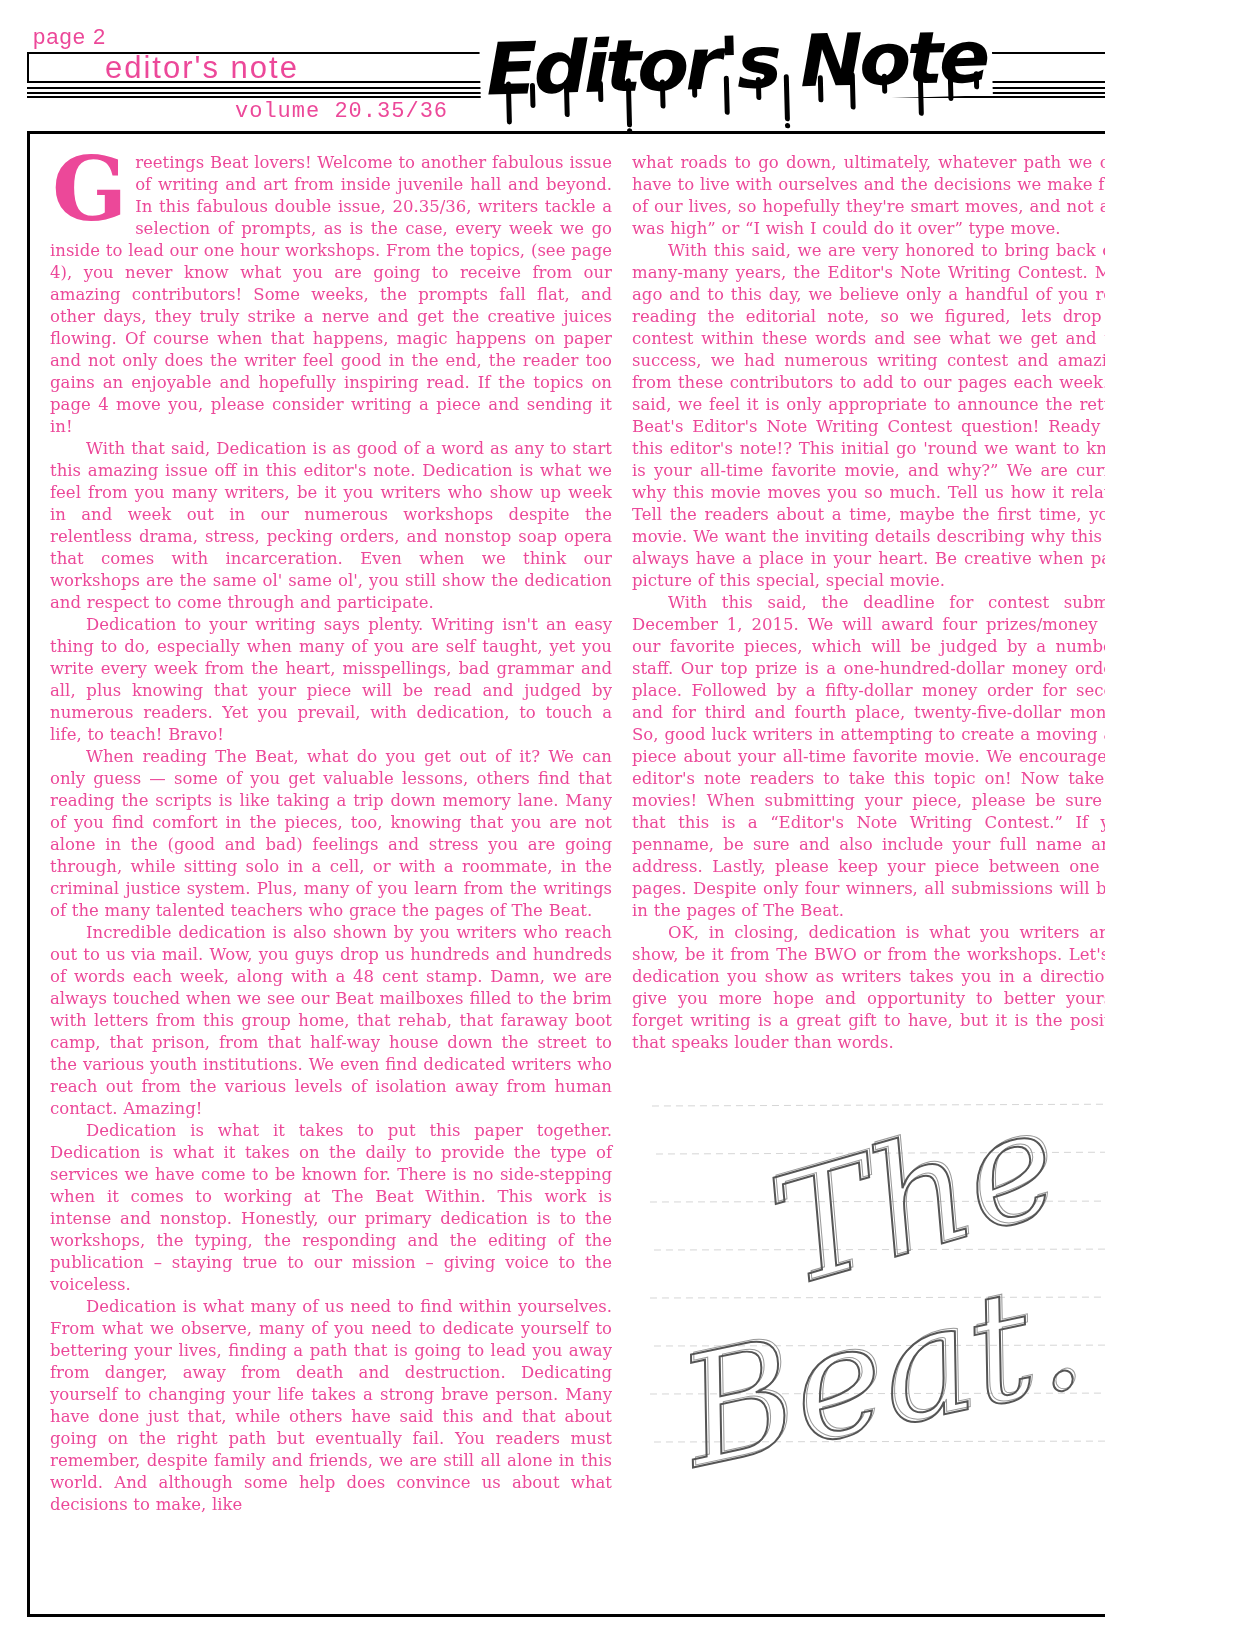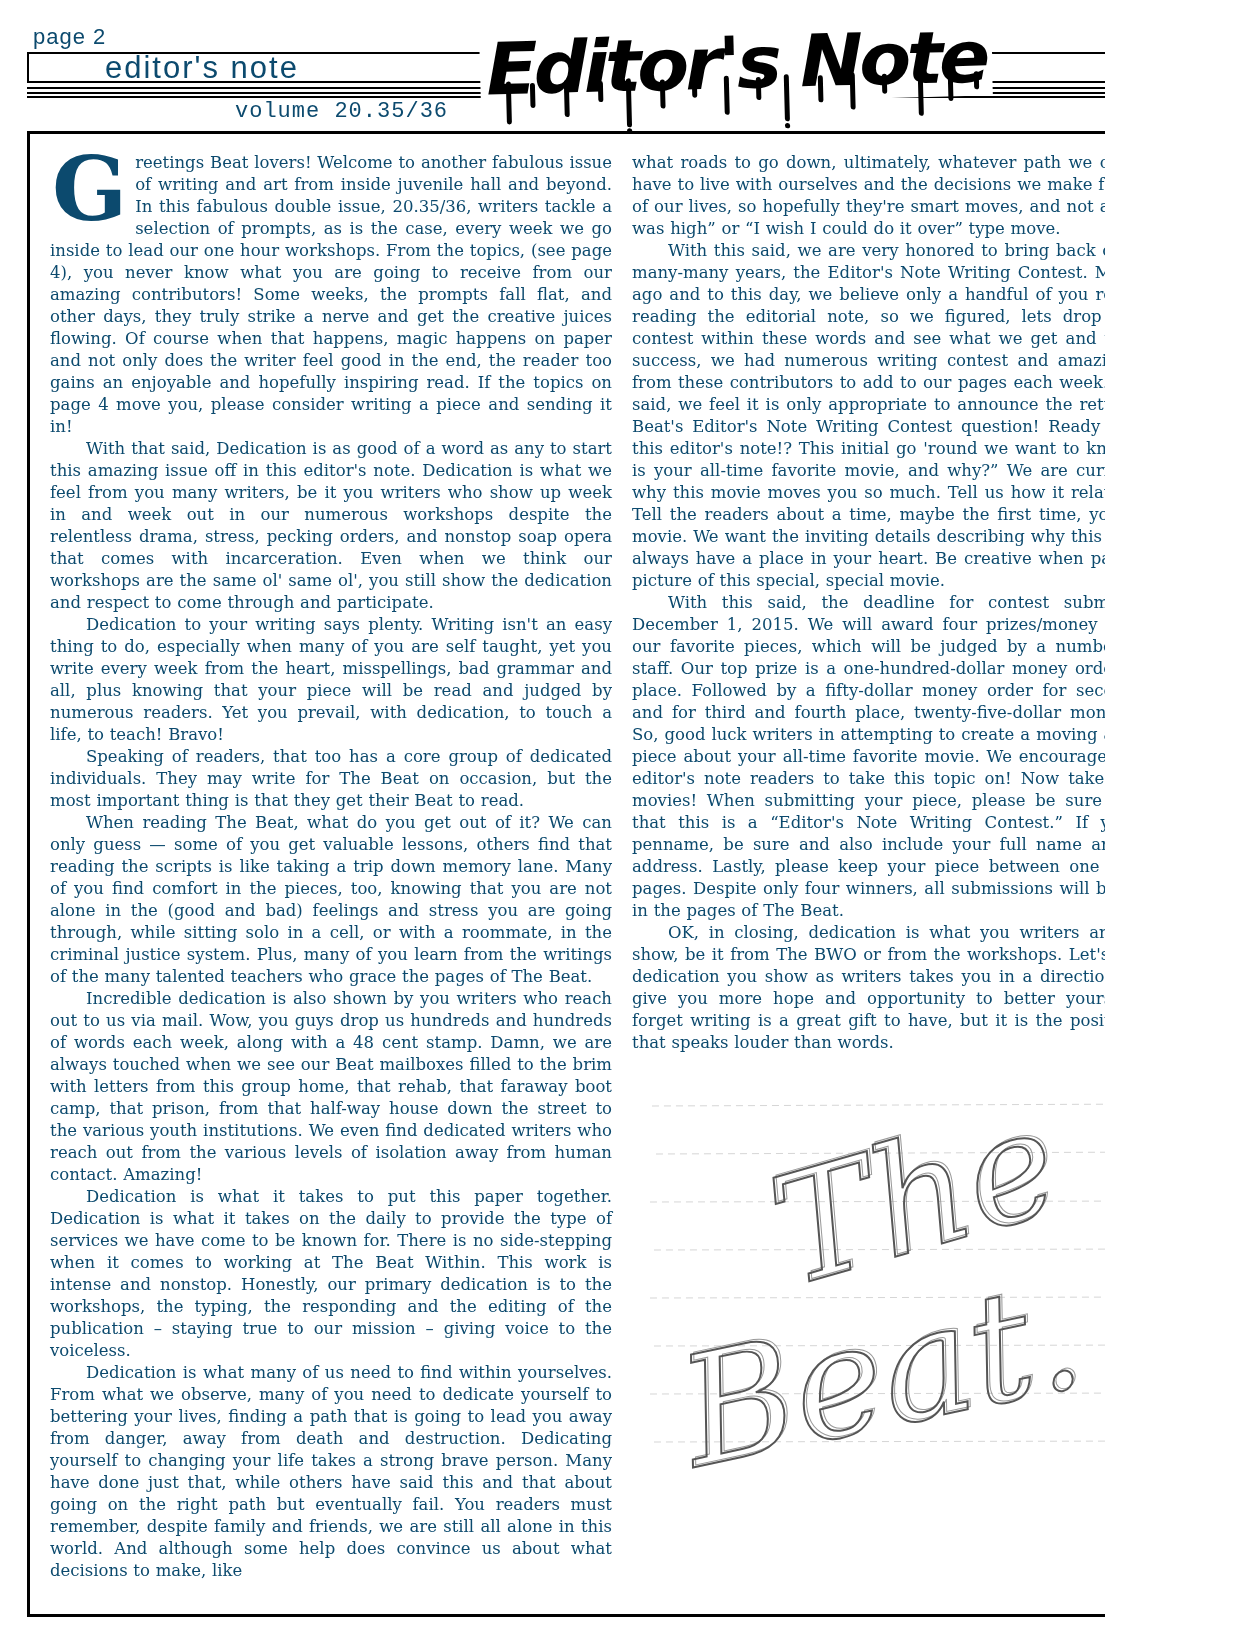--- a/index.html
+++ b/index.html
@@ -1,18 +1,18 @@
 <!DOCTYPE html>
 <html><head>
 <meta charset="utf-8">
 <style>
   html,body { margin:0; padding:0; background:#ffffff; }
   .page {
     position:relative; width:1105px; height:1650px; background:#ffffff;
-    font-family:"DejaVu Serif", serif; color:#0c4a6e; overflow:hidden;
+    font-family:"DejaVu Serif", serif; color:#ec4899; overflow:hidden;
   }
   
   .hdr-pagenum {
     position:absolute; left:33px; top:24px;
     font-family:"Liberation Sans", sans-serif; font-size:22px; letter-spacing:1px;
   }
   .hdr-strip {
     position:absolute; left:27px; top:52px; width:1199px; height:31px;
     border-top:2px solid #000; border-bottom:2px solid #000;
     border-left:2px solid #000; border-right:2px solid #000;
@@ -102,21 +102,20 @@
       <circle cx="308" cy="127" r="2.6" fill="#000"></circle>
     </g>
   </svg>
 
   <div class="content">
 
     <div class="col">
       <p class="noindent"><span class="dropcap">G</span><span>reetings Beat lovers! Welcome to another fabulous issue of writing and art from inside juvenile hall and beyond. In this fabulous double issue, 20.35/36, writers tackle a selection of prompts, as is the case, every week we go inside to lead our one hour workshops.  From the topics, (see page 4), you never know what you are going to receive from our amazing contributors! Some weeks, the prompts fall flat, and other days, they truly strike a nerve and get the creative juices flowing.  Of course when that happens, magic happens on paper and not only does the writer feel good in the end, the reader too gains an enjoyable and hopefully inspiring read. If the topics on page 4 move you, please consider writing a piece and sending it in!</span></p>
       <p>With that said, Dedication is as good of a word as any to start this amazing issue off in this editor's note. Dedication is what we feel from you many writers, be it you writers who show up week in and week out in our numerous workshops despite the relentless drama, stress, pecking orders, and nonstop soap opera that comes with incarceration.  Even when we think our workshops are the same ol' same ol', you still show the dedication and respect to come through and participate.</p>
       <p>Dedication to your writing says plenty. Writing isn't an easy thing to do, especially when many of you are self taught, yet you write every week from the heart, misspellings, bad grammar and all, plus knowing that your piece will be read and judged by numerous readers.  Yet you prevail, with dedication, to touch a life, to teach! Bravo!</p>
-      <p>Speaking of readers, that too has a core group of dedicated individuals. They may write for The Beat on occasion, but the most important thing is that they get their Beat to read.</p>
       <p>When reading The Beat, what do you get out of it?  We can only guess — some of you get valuable lessons, others find that reading the scripts is like taking a trip down memory lane.  Many of you find comfort in the pieces, too, knowing that you are not alone in the (good and bad) feelings and stress you are going through, while sitting solo in a cell, or with a roommate, in the criminal justice system. Plus, many of you learn from the writings of the many talented teachers who grace the pages of The Beat.</p>
       <p>Incredible dedication is also shown by you writers who reach out to us via mail.  Wow, you guys drop us hundreds and hundreds of words each week, along with a 48 cent stamp. Damn, we are always touched when we see our Beat mailboxes filled to the brim with letters from this group home, that rehab, that faraway boot camp, that  prison, from that half-way house down the street to the various youth institutions. We even find dedicated writers who reach out from the various levels of isolation away from human contact. Amazing!</p>
       <p>Dedication is what it takes to put this paper together. Dedication is what it takes on the daily to provide the type of services we have come to be known for.  There is no side-stepping when it comes to working at The Beat Within. This work is  intense and nonstop. Honestly, our primary dedication is to the workshops, the typing, the responding and the editing of the publication – staying true to our mission – giving voice to the voiceless.</p>
       <p>Dedication is what many of us need to find within yourselves. From what we observe, many of you need to dedicate yourself to bettering your lives, finding a path that is going to lead you away from danger, away from death and destruction. Dedicating yourself to changing your life takes a strong brave person.  Many have done just that, while others have said this and that about going on the right path but eventually fail.  You readers must remember, despite family and friends, we are still all alone in this world.  And although some help does convince us about what decisions to make, like</p>
     </div>
 
     <div class="col">
       <p class="noindent">what roads to go down, ultimately, whatever path we choose, we have to live with ourselves and the decisions we make for the rest of our lives, so hopefully they're smart moves, and not a stupid, “I was high” or “I wish I could do it over” type move.</p>
       <p>With this said, we are very honored to bring back our first in many-many years, the Editor's Note Writing Contest. Many years ago and to this day, we believe only a handful of you readers are reading the editorial note, so we figured, lets drop a writing contest within these words and see what we get and with great success, we had numerous writing contest and amazing stories from these contributors to add to our pages each week.  With that said, we feel it is only appropriate to announce the return of The Beat's  Editor's Note Writing Contest question! Ready writers of this editor's note!? This initial go 'round we want to know, “What is your all-time favorite movie, and why?” We are curious about why this movie moves you so much. Tell us how it relates to you.  Tell the readers about a time, maybe the first time, you saw the movie. We want the inviting details describing why this movie will always have a place in your heart. Be creative when painting the picture of this special, special movie.</p>
       <p>With this said, the deadline for contest submissions is December 1, 2015. We will award four prizes/money orders for our favorite pieces, which will be judged by a number of Beat staff. Our top prize is a one-hundred-dollar money order for first place. Followed by a fifty-dollar money order for second place, and for third and fourth place, twenty-five-dollar money orders.  So, good luck writers in attempting to create a moving and telling piece about your all-time favorite movie. We encourage all of you editor's note readers to take this topic on! Now take us to the movies! When submitting your piece, please be sure and state that this is a “Editor's Note Writing Contest.”  If you use a penname, be sure and also include your full name and mailing address. Lastly, please keep your piece between one and three pages. Despite only four winners, all submissions will be featured in the pages of The Beat.</p>

